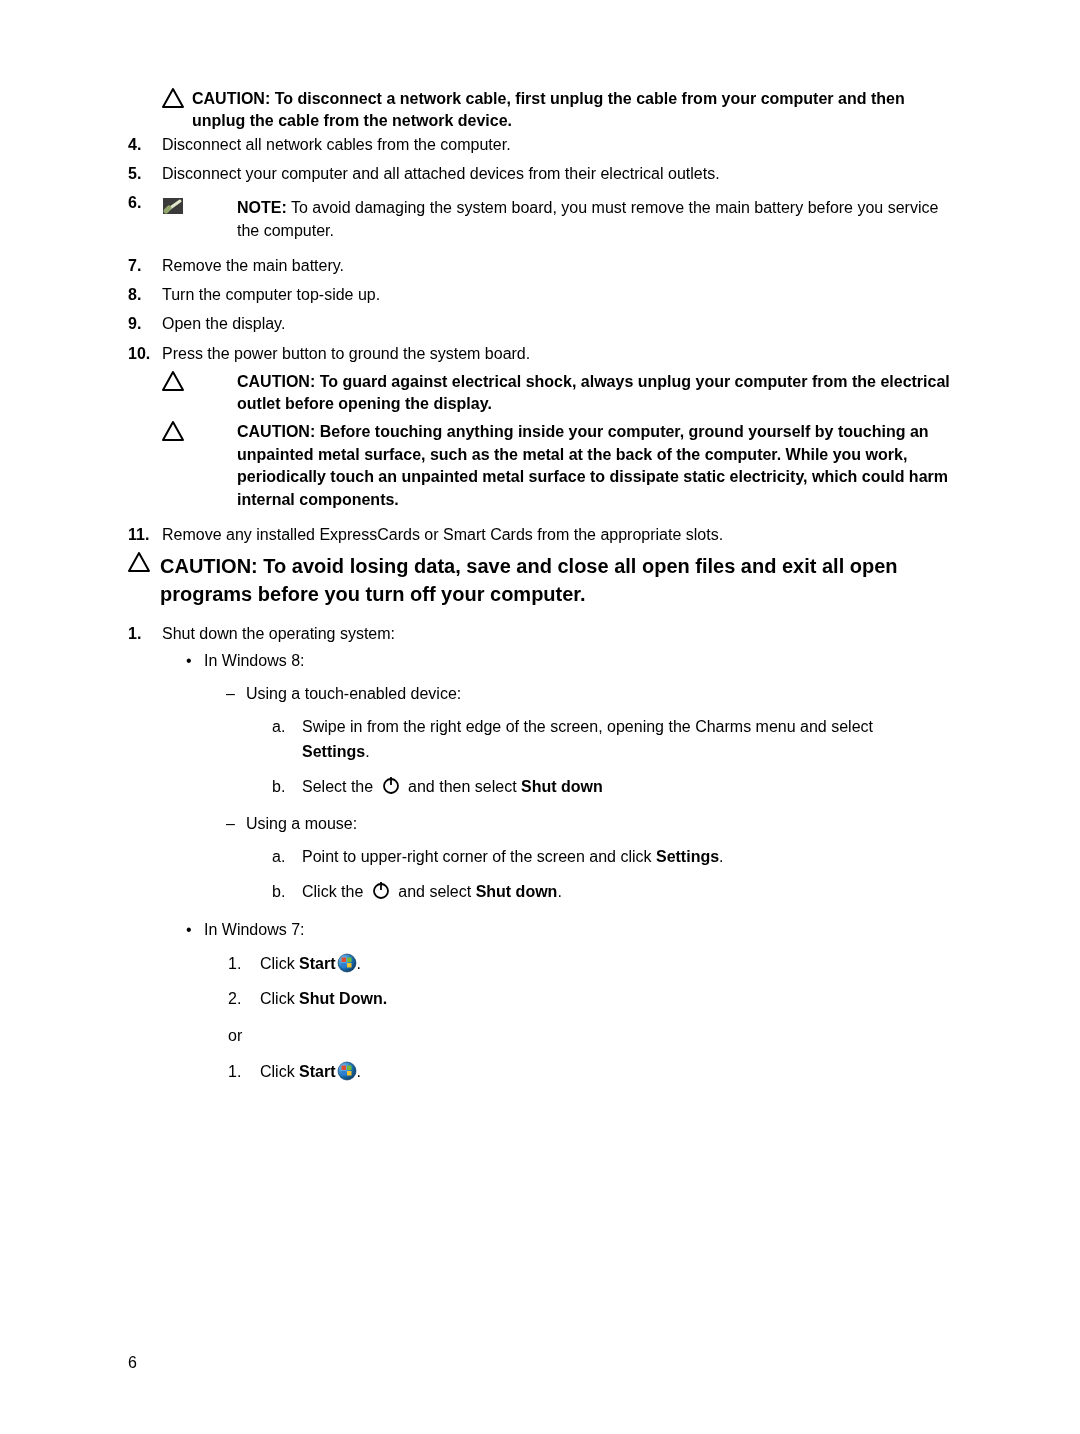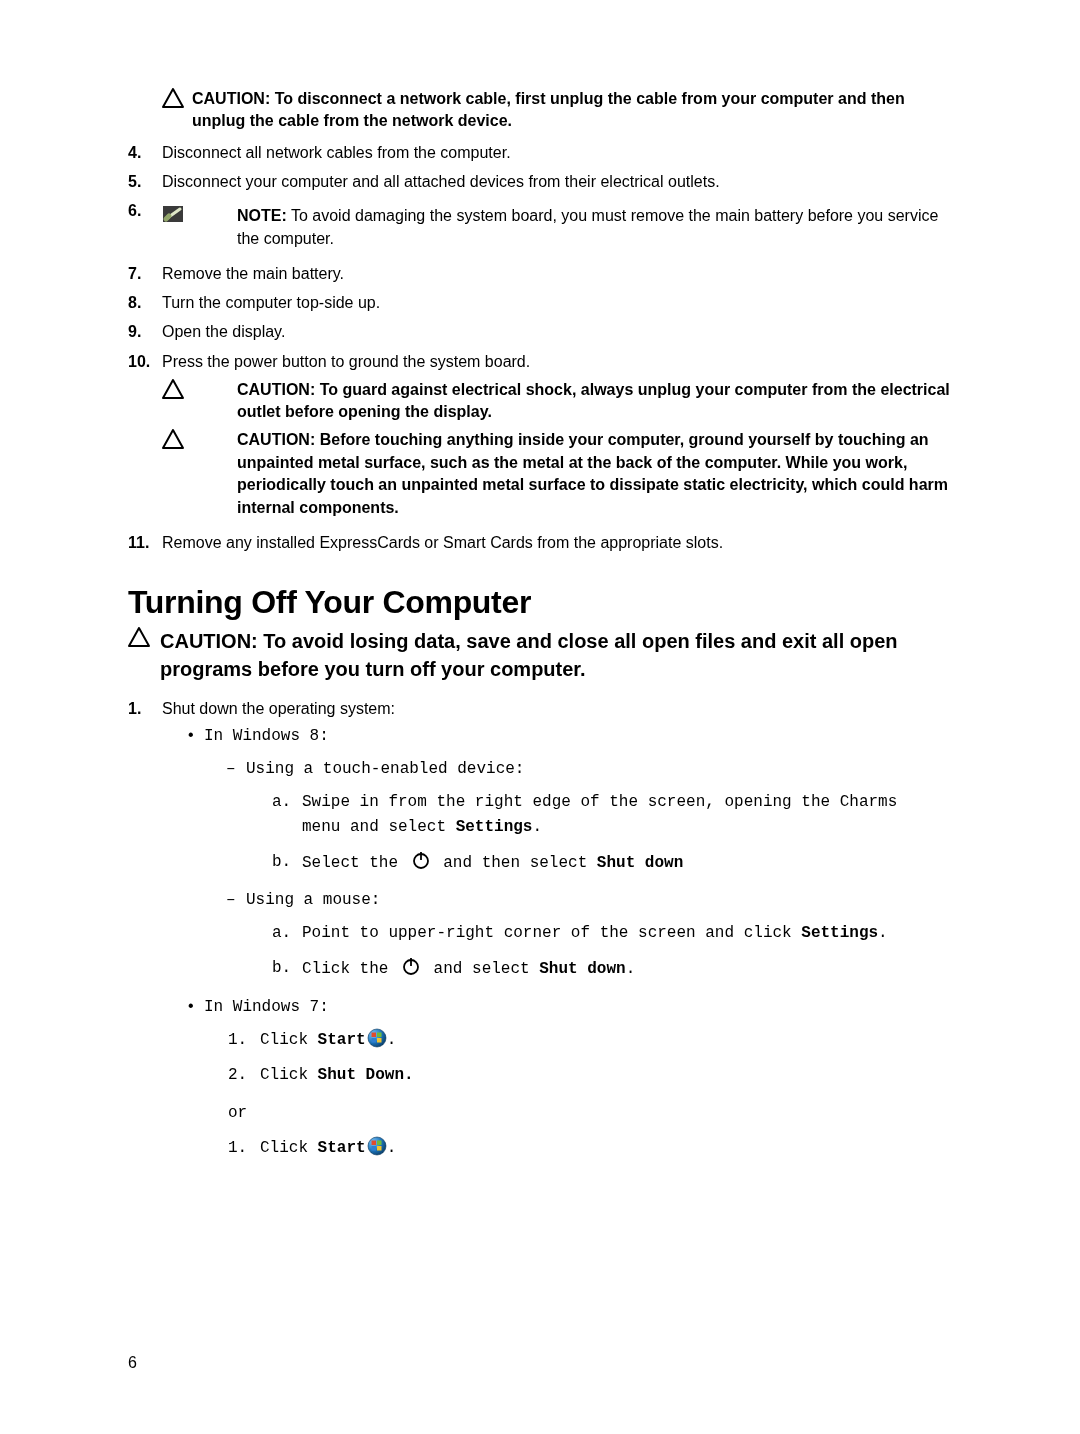--- a/index.html
+++ b/index.html
@@ -63,38 +63,36 @@
   h2.section-title {
     font-size: 32px;
     font-weight: 700;
     margin: 30px 0 6px 0;
     letter-spacing: -0.3px;
   }
   .top-iconbox {
     display: flex;
     align-items: flex-start;
     margin-left: 34px;
-    margin-bottom: 8px;
   }
   .top-iconbox .icon {
     width: 26px;
     flex-shrink: 0;
     margin-right: 4px;
   }
   .top-iconbox .msg {
     flex: 1 1 auto;
     font-size: 16px;
     line-height: 1.4;
     font-weight: 700;
   }
   .bullet-list {
     list-style: none;
     padding-left: 24px;
     margin: 4px 0 0 0;
-    font-family: Liberation Mono, monospace;
   }
   .bullet-list > li {
     position: relative;
     padding-left: 18px;
     margin-bottom: 8px;
     font-size: 16px;
     line-height: 1.55;
   }
   .bullet-list > li::before {
     content: "•";
@@ -260,21 +258,20 @@
           </span>
         </div>
       </span>
     </li>
     <li>
       <span class="num">11.</span>
       <span class="body">Remove any installed ExpressCards or Smart Cards from the appropriate slots.</span>
     </li>
   </ol>
 
-  <h2 class="section-title">Turning Off Your Computer</h2>
 
   <div class="caution-after-title">
     <span class="icon">
       <svg width="22" height="20" viewBox="0 0 22 20">
           <path d="M11 1 L21 19 L1 19 Z" fill="none" stroke="#000" stroke-width="2" stroke-linejoin="round"></path>
         </svg>
     </span>
     <span class="msg">
       <span>CAUTION:</span>
       <span>To avoid losing data, save and close all open files and exit all open programs before you turn off your computer.</span>

